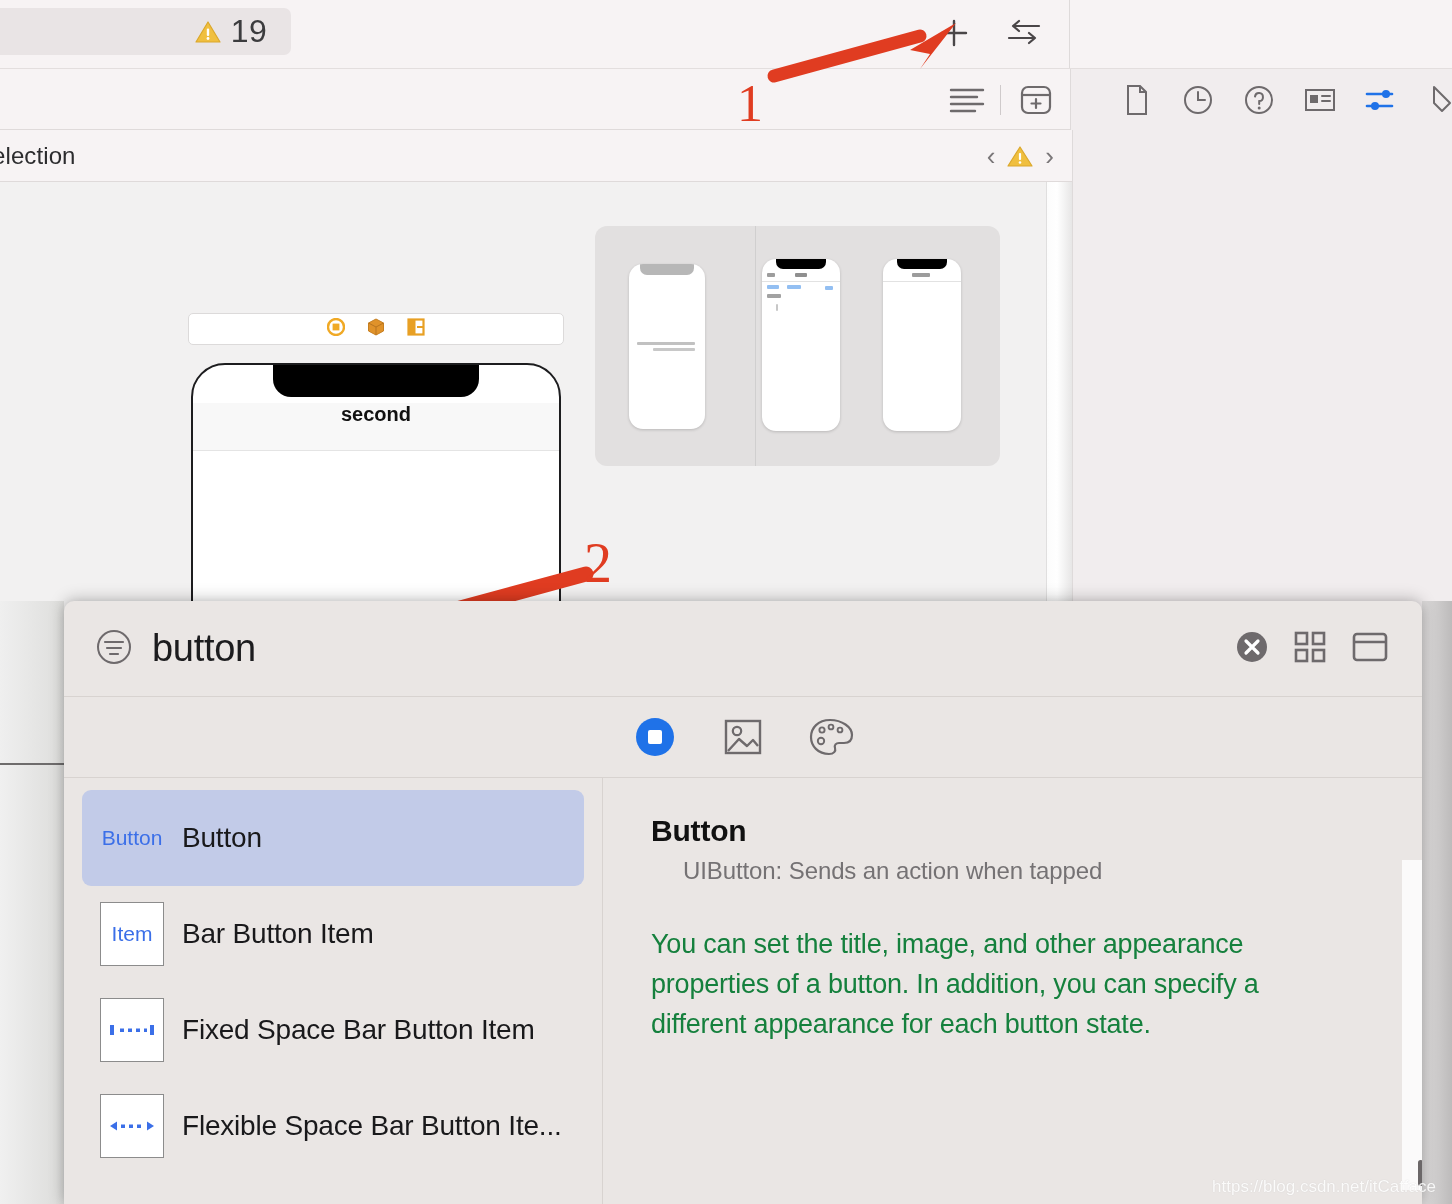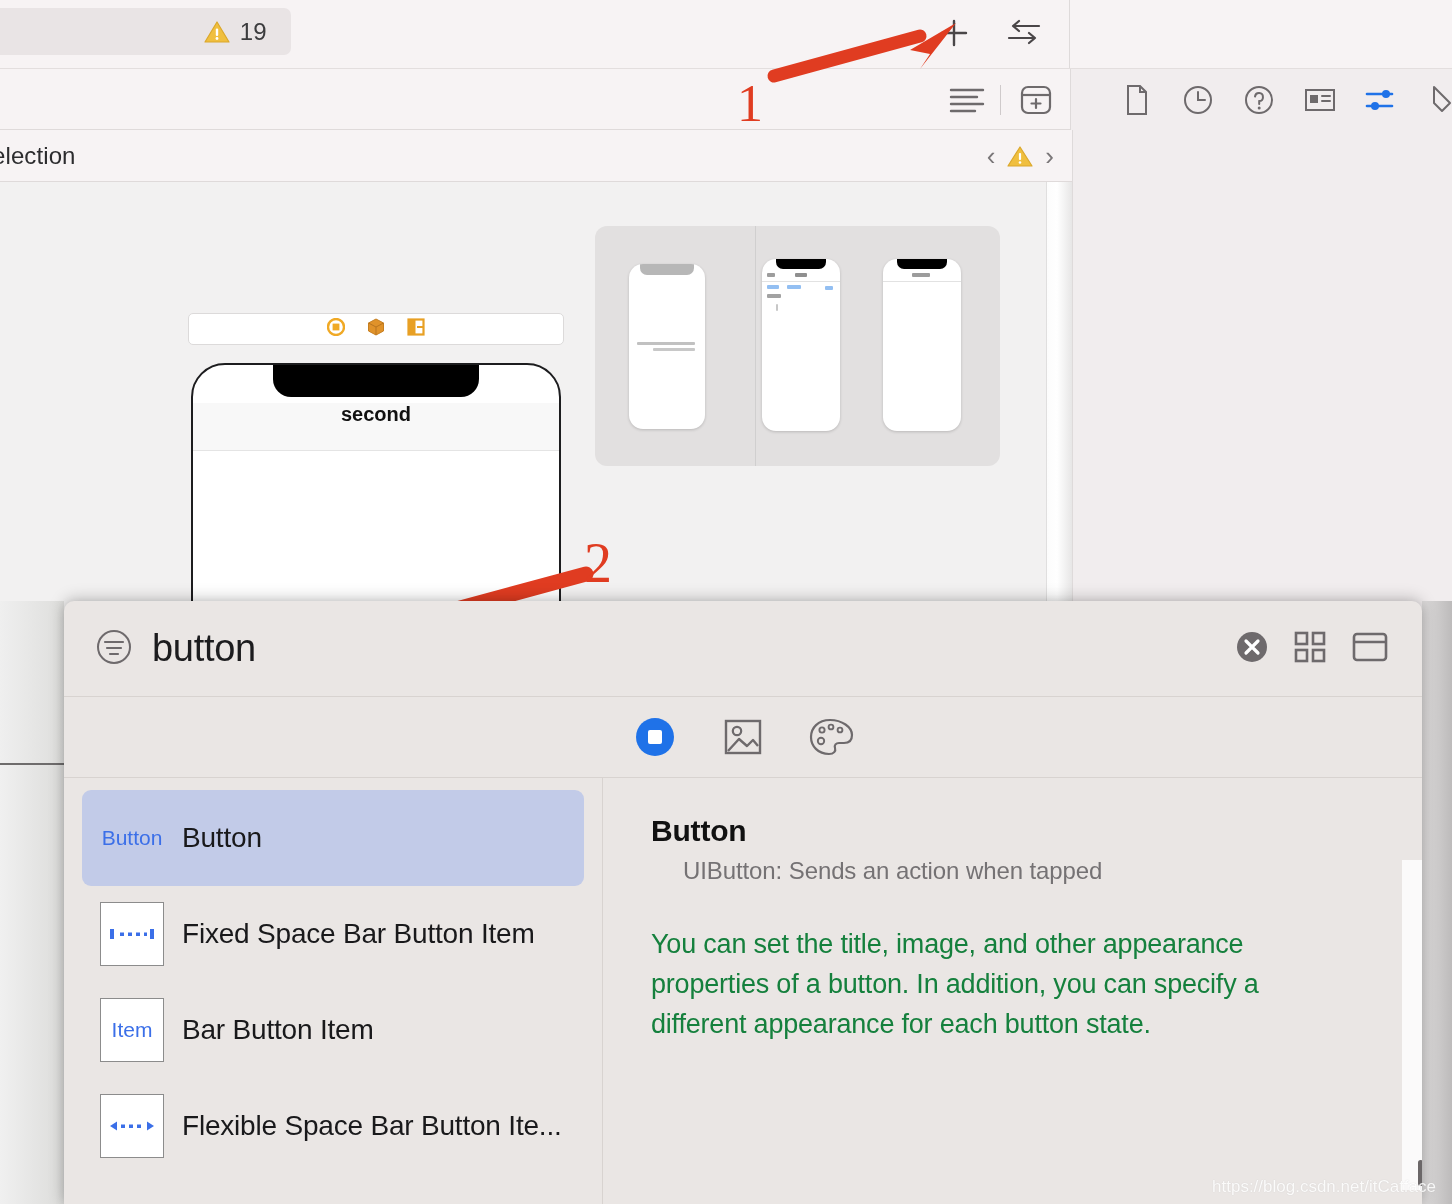--- a/index.html
+++ b/index.html
@@ -16,21 +16,21 @@
     position: absolute; left: 0; top: 0; width: 1452px; height: 68px;
     background: #f7f3f4;
   }
   .toolbar-left-pill {
     position: absolute; left: -20px; top: 8px; width: 311px; height: 47px;
     background: #e9e4e5; border-radius: 7px;
     display: flex; align-items: center; justify-content: flex-end;
     padding-right: 24px; gap: 10px;
   }
   .warn-tri { width: 26px; height: 24px; position: relative; display:inline-block; }
-  .warn-count { font-size: 24px; color: #3c3c3e; letter-spacing: .3px; }
+  .warn-count { font-size: 32px; color: #3c3c3e; letter-spacing: .3px; }
   .tb-sep-v {
     position: absolute; left: 1069px; top: 0; width: 1px; height: 68px;
     background: #dedada;
   }
   .tb-plus {
     position: absolute; left: 935px; top: 14px; width: 38px; height: 38px;
     display: flex; align-items: center; justify-content: center;
   }
   .tb-swap {
     position: absolute; left: 1003px; top: 14px; width: 42px; height: 38px;
@@ -506,39 +506,39 @@
 
         <div class="lib-row selected">
           <span class="row-thumb noborder">
             <span class="thumb-word">Button</span>
           </span>
           <span class="row-label">Button</span>
         </div>
 
         <div class="lib-row">
           <span class="row-thumb">
+            <span class="thumb-word">Item</span>
+          </span>
+          <span class="row-label">Bar Button Item</span>
+        </div>
+
+        <div class="lib-row">
+          <span class="row-thumb">
             <svg width="48" height="16" viewBox="0 0 48 16">
               <rect x="2" y="3" width="4" height="10" fill="#3b6fe8"></rect>
               <rect x="42" y="3" width="4" height="10" fill="#3b6fe8"></rect>
               <g fill="#3b6fe8">
                 <rect x="12" y="6.5" width="4" height="3.5"></rect>
                   <rect x="20" y="6.5" width="4" height="3.5"></rect>
                 <rect x="28" y="6.5" width="4" height="3.5"></rect>
                   <rect x="36" y="6.5" width="3" height="3.5"></rect>
               </g>
             </svg>
           </span>
           <span class="row-label">Fixed Space Bar Button Item</span>
-        </div>
-
-        <div class="lib-row">
-          <span class="row-thumb">
-            <span class="thumb-word">Item</span>
-          </span>
-          <span class="row-label">Bar Button Item</span>
         </div>
 
         <div class="lib-row">
           <span class="row-thumb">
             <svg width="48" height="16" viewBox="0 0 48 16">
               <path d="M2 8 L9 3.5 L9 12.5 Z" fill="#3b6fe8"></path>
               <path d="M46 8 L39 3.5 L39 12.5 Z" fill="#3b6fe8"></path>
               <g fill="#3b6fe8">
                 <rect x="13" y="6.5" width="4" height="3.5"></rect>
                   <rect x="21" y="6.5" width="4" height="3.5"></rect>

